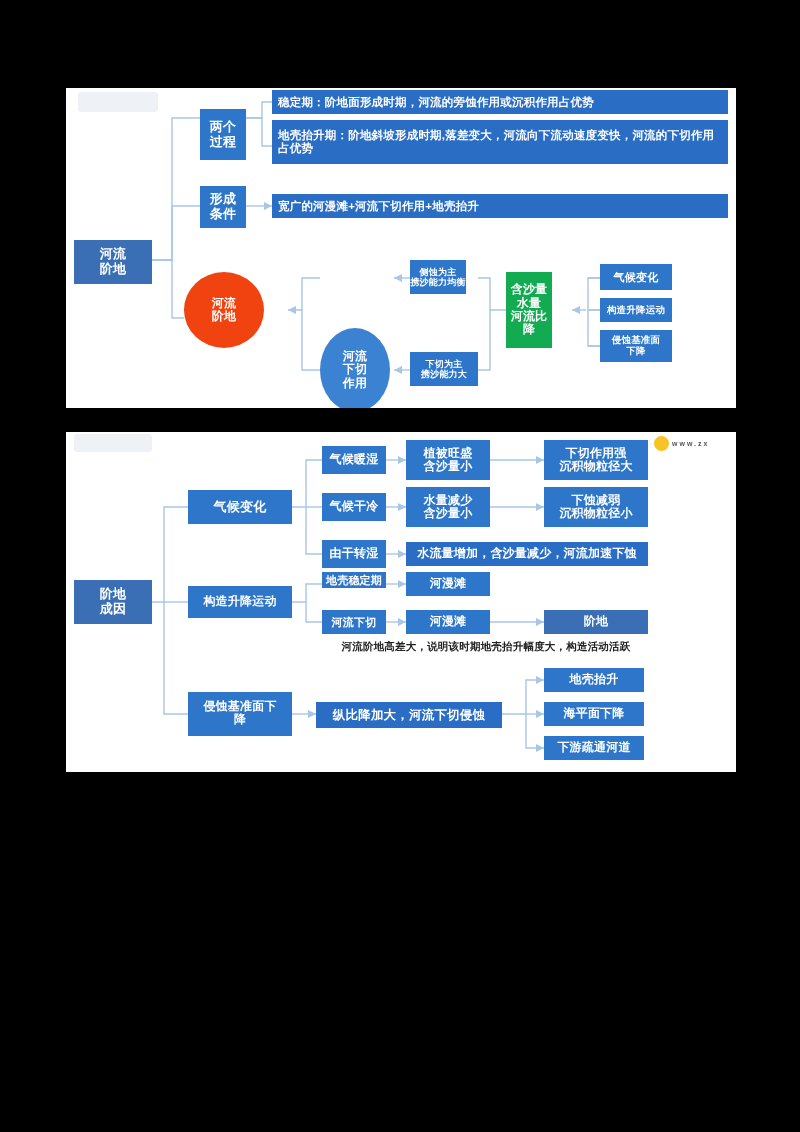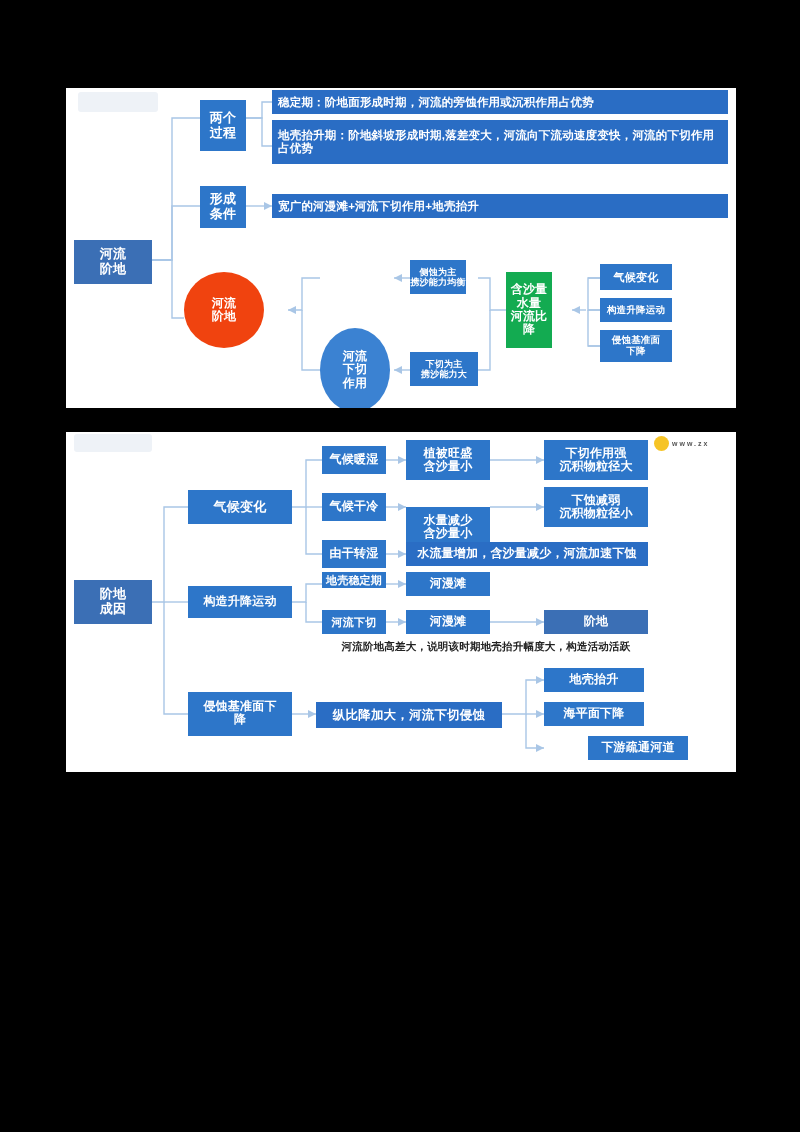--- a/index.html
+++ b/index.html
@@ -68,21 +68,21 @@
         <path d="M522,258 L534,258"></path>
         <path d="M520,222 L506,222" marker-end="url(#ar1)"></path>
       </g>
     </svg>
 
     <div class="nd navy" style="left:8px;top:152px;width:78px;height:44px;font-size:13px;">
       <span style="white-space:pre-line">河流
 阶地</span>
     </div>
 
-    <div class="nd blue" style="left:134px;top:12px;width:46px;height:51px;font-size:13px;">
+    <div class="nd blue" style="left:134px;top:21px;width:46px;height:51px;font-size:13px;">
       <span style="white-space:pre-line">两个
 过程</span>
     </div>
 
     <div class="nd blue2" style="left:206px;top:2px;width:456px;height:24px;font-size:11.5px;justify-content:flex-start;padding-left:6px;">
       <span>稳定期：阶地面形成时期，河流的旁蚀作用或沉积作用占优势</span>
     </div>
 
     <div class="nd blue2" style="left:206px;top:32px;width:456px;height:44px;font-size:11.5px;justify-content:flex-start;text-align:left;padding:0 6px;">
       <span>地壳抬升期：阶地斜坡形成时期,落差变大，河流向下流动速度变快，河流的下切作用占优势</span>
@@ -203,21 +203,21 @@
 含沙量小</span>
     </div>
     <div class="nd blue" style="left:478px;top:8px;width:104px;height:40px;font-size:12px;">
       <span style="white-space:pre-line">下切作用强
 沉积物粒径大</span>
     </div>
 
     <div class="nd blue" style="left:256px;top:61px;width:64px;height:28px;font-size:12px;">
       <span>气候干冷</span>
     </div>
-    <div class="nd blue" style="left:340px;top:55px;width:84px;height:40px;font-size:12px;margin-top:20px;">
+    <div class="nd blue" style="left:340px;top:55px;width:84px;height:40px;font-size:12px;">
       <span style="white-space:pre-line">水量减少
 含沙量小</span>
     </div>
     <div class="nd blue" style="left:478px;top:55px;width:104px;height:40px;font-size:12px;">
       <span style="white-space:pre-line">下蚀减弱
 沉积物粒径小</span>
     </div>
 
     <div class="nd blue" style="left:256px;top:108px;width:64px;height:28px;font-size:12px;">
       <span>由干转湿</span>
@@ -250,21 +250,21 @@
     <div class="nd plain" style="left:240px;top:206px;width:360px;height:18px;font-size:10.5px;">
       <span>河流阶地高差大，说明该时期地壳抬升幅度大，构造活动活跃</span>
     </div>
 
     <div class="nd blue" style="left:478px;top:236px;width:100px;height:24px;font-size:12px;">
       <span>地壳抬升</span>
     </div>
     <div class="nd blue" style="left:478px;top:270px;width:100px;height:24px;font-size:12px;">
       <span>海平面下降</span>
     </div>
-    <div class="nd blue" style="left:478px;top:304px;width:100px;height:24px;font-size:12px;margin-left:44px;">
+    <div class="nd blue" style="left:478px;top:304px;width:100px;height:24px;font-size:12px;">
       <span>下游疏通河道</span>
     </div>
 
     <div class="wm" style="left:588px;top:4px;">
       <span class="dot"></span>
       <span class="txt">www.zx</span>
     </div>
   </div>
 
 </div>

